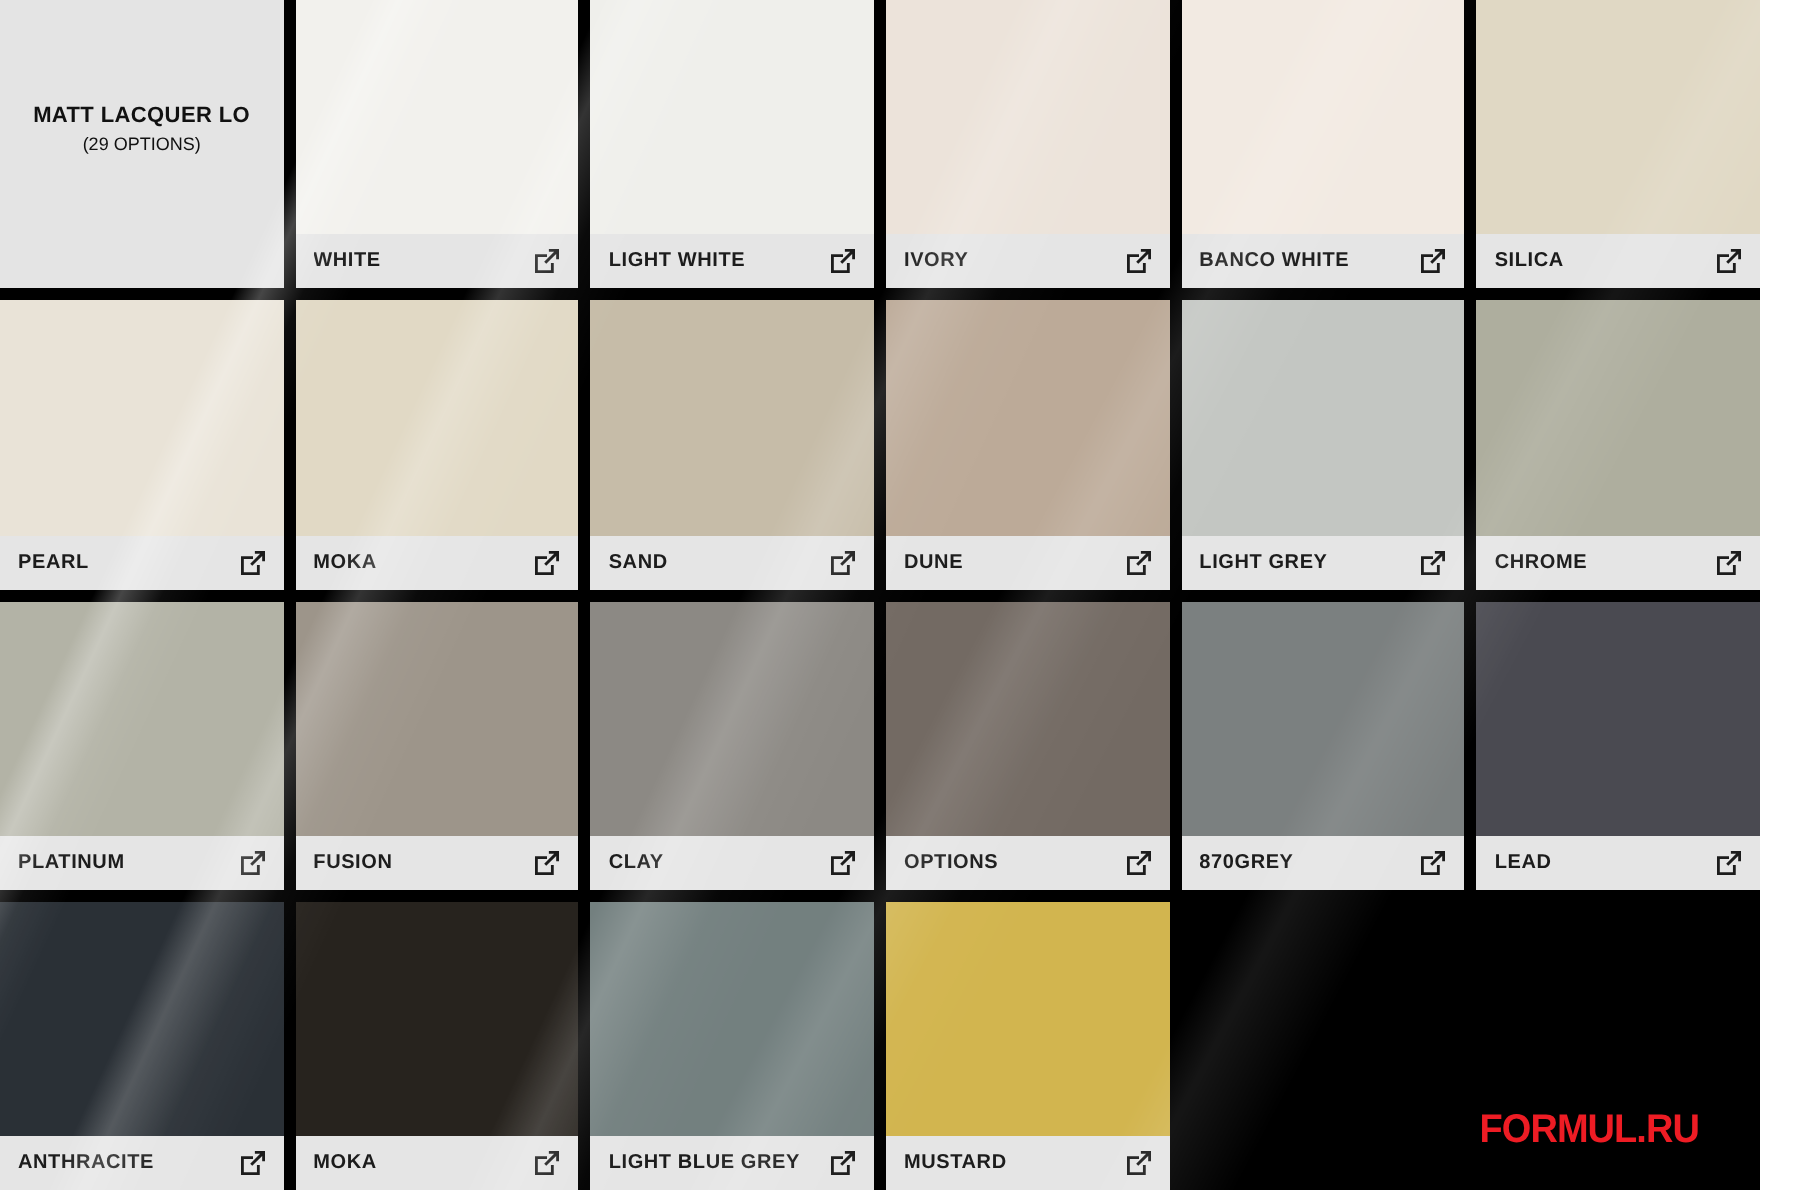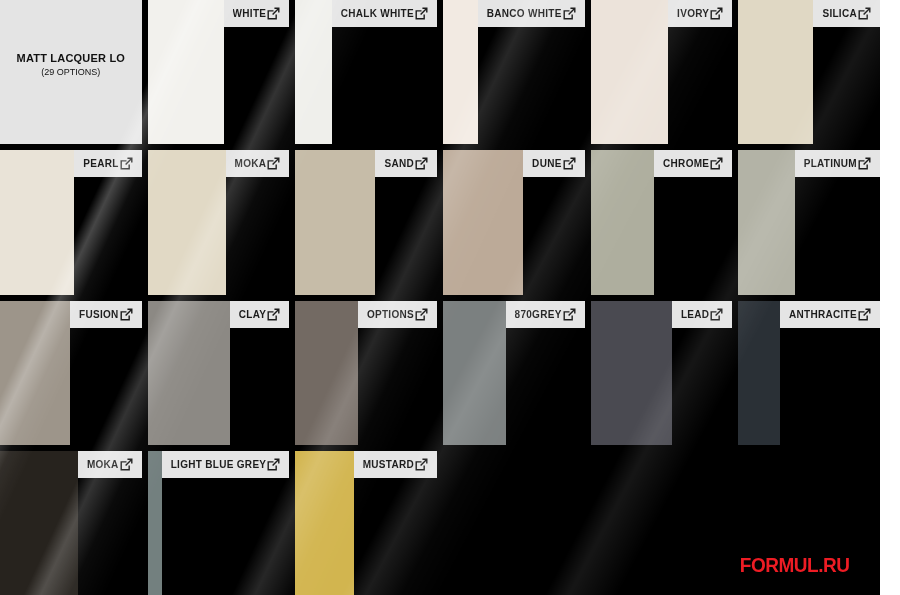--- a/index.html
+++ b/index.html
@@ -24,20 +24,21 @@
     grid-template-rows: repeat(4, 1fr);
     column-gap: 6px;
     row-gap: 6px;
     background: #000000;
   }
 
   .tile {
     position: relative;
     overflow: hidden;
     display: flex;
+    flex-direction: column;
   }
 
   .swatch {
     flex: 1 1 auto;
     width: 100%;
   }
 
   .tile-label {
     flex: 0 0 27px;
     height: 27px;
@@ -174,21 +175,33 @@
           <svg class="ext-icon" viewBox="0 0 16 16" aria-hidden="true">
             <path d="M1.6 4.4 H8.0 V5.9 H3.1 V12.9 H10.1 V9.1 H11.6 V14.4 H1.6 Z" fill="#1c1c1c"></path>
             <path d="M9.0 1.6 H14.4 V7.0 H12.9 V4.2 L7.6 9.5 L6.5 8.4 L11.8 3.1 H9.0 Z" fill="#1c1c1c"></path>
           </svg>
         </span>
       </div>
     </div>
     <div class="tile">
       <div class="swatch" style="background: rgb(239, 239, 235);"></div>
       <div class="tile-label">
-        <span class="name">CHALK WHITE</span>
+        <span class="name">LIGHT WHITE</span>
+        <span style="display: block; width: 15px; height: 15px; flex: 0 0 15px;">
+          <svg class="ext-icon" viewBox="0 0 16 16" aria-hidden="true">
+            <path d="M1.6 4.4 H8.0 V5.9 H3.1 V12.9 H10.1 V9.1 H11.6 V14.4 H1.6 Z" fill="#1c1c1c"></path>
+            <path d="M9.0 1.6 H14.4 V7.0 H12.9 V4.2 L7.6 9.5 L6.5 8.4 L11.8 3.1 H9.0 Z" fill="#1c1c1c"></path>
+          </svg>
+        </span>
+      </div>
+    </div>
+    <div class="tile">
+      <div class="swatch" style="background: rgb(236, 227, 218);"></div>
+      <div class="tile-label">
+        <span class="name">IVORY</span>
         <span style="display: block; width: 15px; height: 15px; flex: 0 0 15px;">
           <svg class="ext-icon" viewBox="0 0 16 16" aria-hidden="true">
             <path d="M1.6 4.4 H8.0 V5.9 H3.1 V12.9 H10.1 V9.1 H11.6 V14.4 H1.6 Z" fill="#1c1c1c"></path>
             <path d="M9.0 1.6 H14.4 V7.0 H12.9 V4.2 L7.6 9.5 L6.5 8.4 L11.8 3.1 H9.0 Z" fill="#1c1c1c"></path>
           </svg>
         </span>
       </div>
     </div>
     <div class="tile">
       <div class="swatch" style="background: rgb(242, 234, 226);"></div>
@@ -196,32 +209,20 @@
         <span class="name">BANCO WHITE</span>
         <span style="display: block; width: 15px; height: 15px; flex: 0 0 15px;">
           <svg class="ext-icon" viewBox="0 0 16 16" aria-hidden="true">
             <path d="M1.6 4.4 H8.0 V5.9 H3.1 V12.9 H10.1 V9.1 H11.6 V14.4 H1.6 Z" fill="#1c1c1c"></path>
             <path d="M9.0 1.6 H14.4 V7.0 H12.9 V4.2 L7.6 9.5 L6.5 8.4 L11.8 3.1 H9.0 Z" fill="#1c1c1c"></path>
           </svg>
         </span>
       </div>
     </div>
     <div class="tile">
-      <div class="swatch" style="background: rgb(236, 227, 218);"></div>
-      <div class="tile-label">
-        <span class="name">IVORY</span>
-        <span style="display: block; width: 15px; height: 15px; flex: 0 0 15px;">
-          <svg class="ext-icon" viewBox="0 0 16 16" aria-hidden="true">
-            <path d="M1.6 4.4 H8.0 V5.9 H3.1 V12.9 H10.1 V9.1 H11.6 V14.4 H1.6 Z" fill="#1c1c1c"></path>
-            <path d="M9.0 1.6 H14.4 V7.0 H12.9 V4.2 L7.6 9.5 L6.5 8.4 L11.8 3.1 H9.0 Z" fill="#1c1c1c"></path>
-          </svg>
-        </span>
-      </div>
-    </div>
-    <div class="tile">
       <div class="swatch" style="background: rgb(224, 216, 196);"></div>
       <div class="tile-label">
         <span class="name">SILICA</span>
         <span style="display: block; width: 15px; height: 15px; flex: 0 0 15px;">
           <svg class="ext-icon" viewBox="0 0 16 16" aria-hidden="true">
             <path d="M1.6 4.4 H8.0 V5.9 H3.1 V12.9 H10.1 V9.1 H11.6 V14.4 H1.6 Z" fill="#1c1c1c"></path>
             <path d="M9.0 1.6 H14.4 V7.0 H12.9 V4.2 L7.6 9.5 L6.5 8.4 L11.8 3.1 H9.0 Z" fill="#1c1c1c"></path>
           </svg>
         </span>
       </div>
@@ -259,20 +260,32 @@
             <path d="M1.6 4.4 H8.0 V5.9 H3.1 V12.9 H10.1 V9.1 H11.6 V14.4 H1.6 Z" fill="#1c1c1c"></path>
             <path d="M9.0 1.6 H14.4 V7.0 H12.9 V4.2 L7.6 9.5 L6.5 8.4 L11.8 3.1 H9.0 Z" fill="#1c1c1c"></path>
           </svg>
         </span>
       </div>
     </div>
     <div class="tile">
       <div class="swatch" style="background: rgb(188, 170, 152);"></div>
       <div class="tile-label">
         <span class="name">DUNE</span>
+        <span style="display: block; width: 15px; height: 15px; flex: 0 0 15px;">
+          <svg class="ext-icon" viewBox="0 0 16 16" aria-hidden="true">
+            <path d="M1.6 4.4 H8.0 V5.9 H3.1 V12.9 H10.1 V9.1 H11.6 V14.4 H1.6 Z" fill="#1c1c1c"></path>
+            <path d="M9.0 1.6 H14.4 V7.0 H12.9 V4.2 L7.6 9.5 L6.5 8.4 L11.8 3.1 H9.0 Z" fill="#1c1c1c"></path>
+          </svg>
+        </span>
+      </div>
+    </div>
+    <div class="tile">
+      <div class="swatch" style="background: rgb(195, 198, 194);"></div>
+      <div class="tile-label">
+        <span class="name">LIGHT GREY</span>
         <span style="display: block; width: 15px; height: 15px; flex: 0 0 15px;">
           <svg class="ext-icon" viewBox="0 0 16 16" aria-hidden="true">
             <path d="M1.6 4.4 H8.0 V5.9 H3.1 V12.9 H10.1 V9.1 H11.6 V14.4 H1.6 Z" fill="#1c1c1c"></path>
             <path d="M9.0 1.6 H14.4 V7.0 H12.9 V4.2 L7.6 9.5 L6.5 8.4 L11.8 3.1 H9.0 Z" fill="#1c1c1c"></path>
           </svg>
         </span>
       </div>
     </div>
     <div class="tile">
       <div class="swatch" style="background: rgb(174, 174, 158);"></div>

